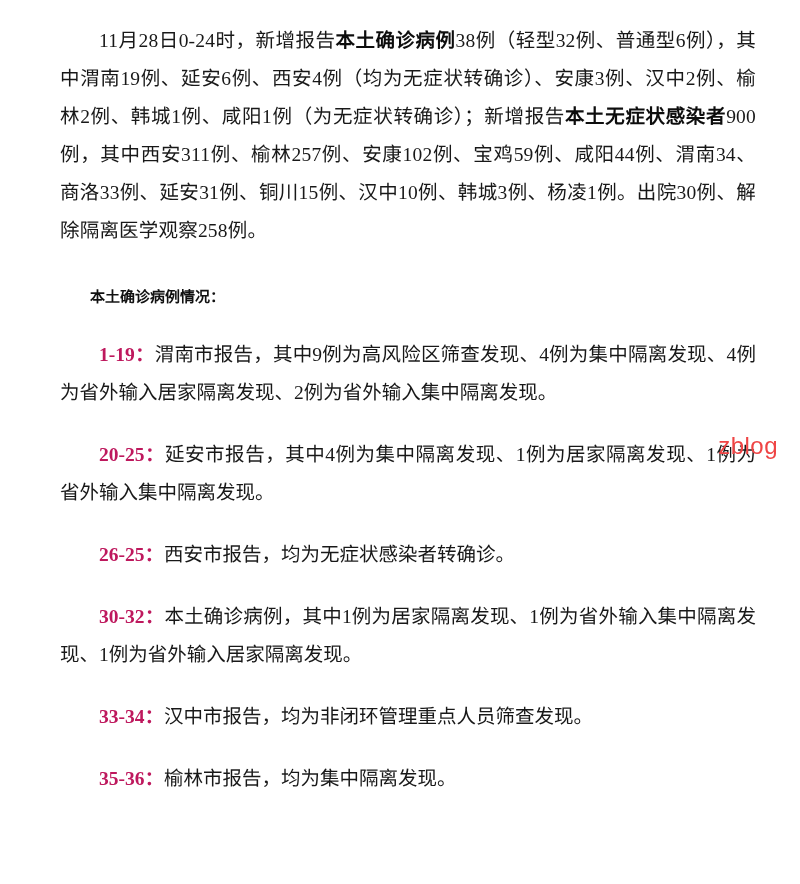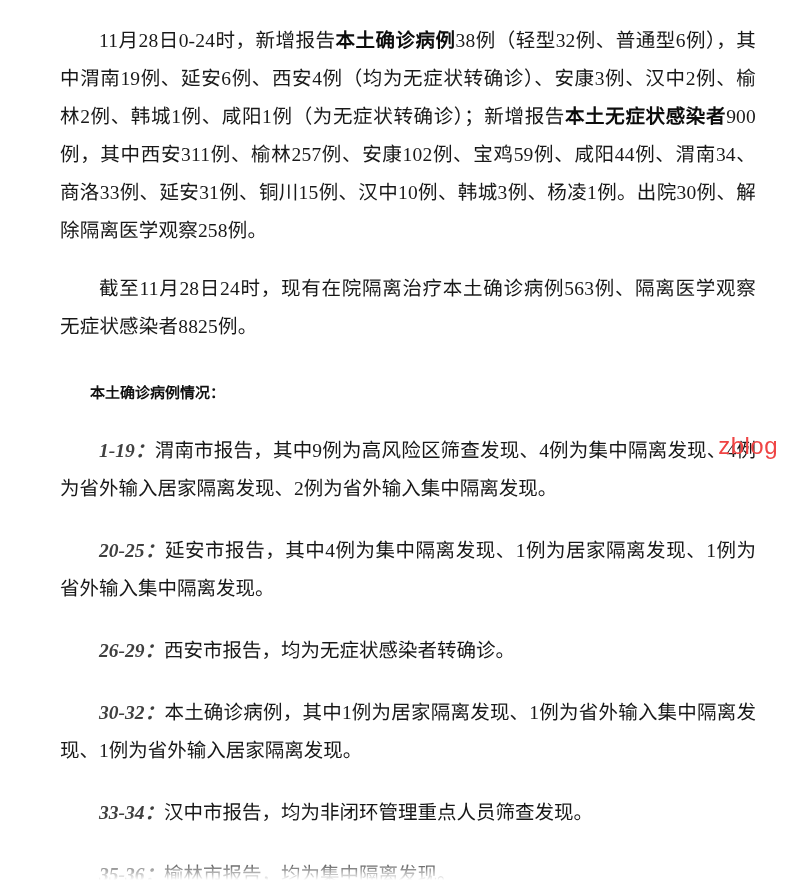--- a/index.html
+++ b/index.html
@@ -47,22 +47,21 @@
     font-size: 19.5px;
     line-height: 38px;
     text-align: justify;
     text-justify: inter-ideograph;
     margin: 0 0 24px 0;
     text-indent: 2em;
     color: #181818;
   }
   .case-item .num {
     font-weight: bold;
-    color: #404040;
-    font-style: italic;
+    color: #be185d;
   }
   b, .bold {
     font-weight: bold;
     color: #0d0d0d;
   }
   .watermark {
     position: absolute;
     right: 22px;
     top: 432px;
     font-size: 24px;
@@ -83,36 +82,33 @@
 </style>
 </head>
 <body>
 
 <div class="page">
 
   <p class="para">
     <span>11月28日0-24时，新增报告</span><b>本土确诊病例</b><span>38例（轻型32例、普通型6例），其中渭南19例、延安6例、西安4例（均为无症状转确诊）、安康3例、汉中2例、榆林2例、韩城1例、咸阳1例（为无症状转确诊）；新增报告</span><b>本土无症状感染者</b><span>900例，其中西安311例、榆林257例、安康102例、宝鸡59例、咸阳44例、渭南34、商洛33例、延安31例、铜川15例、汉中10例、韩城3例、杨凌1例。出院30例、解除隔离医学观察258例。</span>
   </p>
 
-  <p class="para tight">
-    <span>截至11月28日24时，现有在院隔离治疗本土确诊病例563例、隔离医学观察无症状感染者8825例。</span>
-  </p>
 
   <p class="heading">本土确诊病例情况：</p>
 
   <p class="case-item">
     <span class="num">1-19：</span><span>渭南市报告，其中9例为高风险区筛查发现、4例为集中隔离发现、4例为省外输入居家隔离发现、2例为省外输入集中隔离发现。</span>
   </p>
 
   <p class="case-item">
     <span class="num">20-25：</span><span>延安市报告，其中4例为集中隔离发现、1例为居家隔离发现、1例为省外输入集中隔离发现。</span>
   </p>
 
   <p class="case-item">
-    <span class="num">26-29：</span><span>西安市报告，均为无症状感染者转确诊。</span>
+    <span class="num">26-25：</span><span>西安市报告，均为无症状感染者转确诊。</span>
   </p>
 
   <p class="case-item">
     <span class="num">30-32：</span><span>本土确诊病例，其中1例为居家隔离发现、1例为省外输入集中隔离发现、1例为省外输入居家隔离发现。</span>
   </p>
 
   <p class="case-item">
     <span class="num">33-34：</span><span>汉中市报告，均为非闭环管理重点人员筛查发现。</span>
   </p>
 

